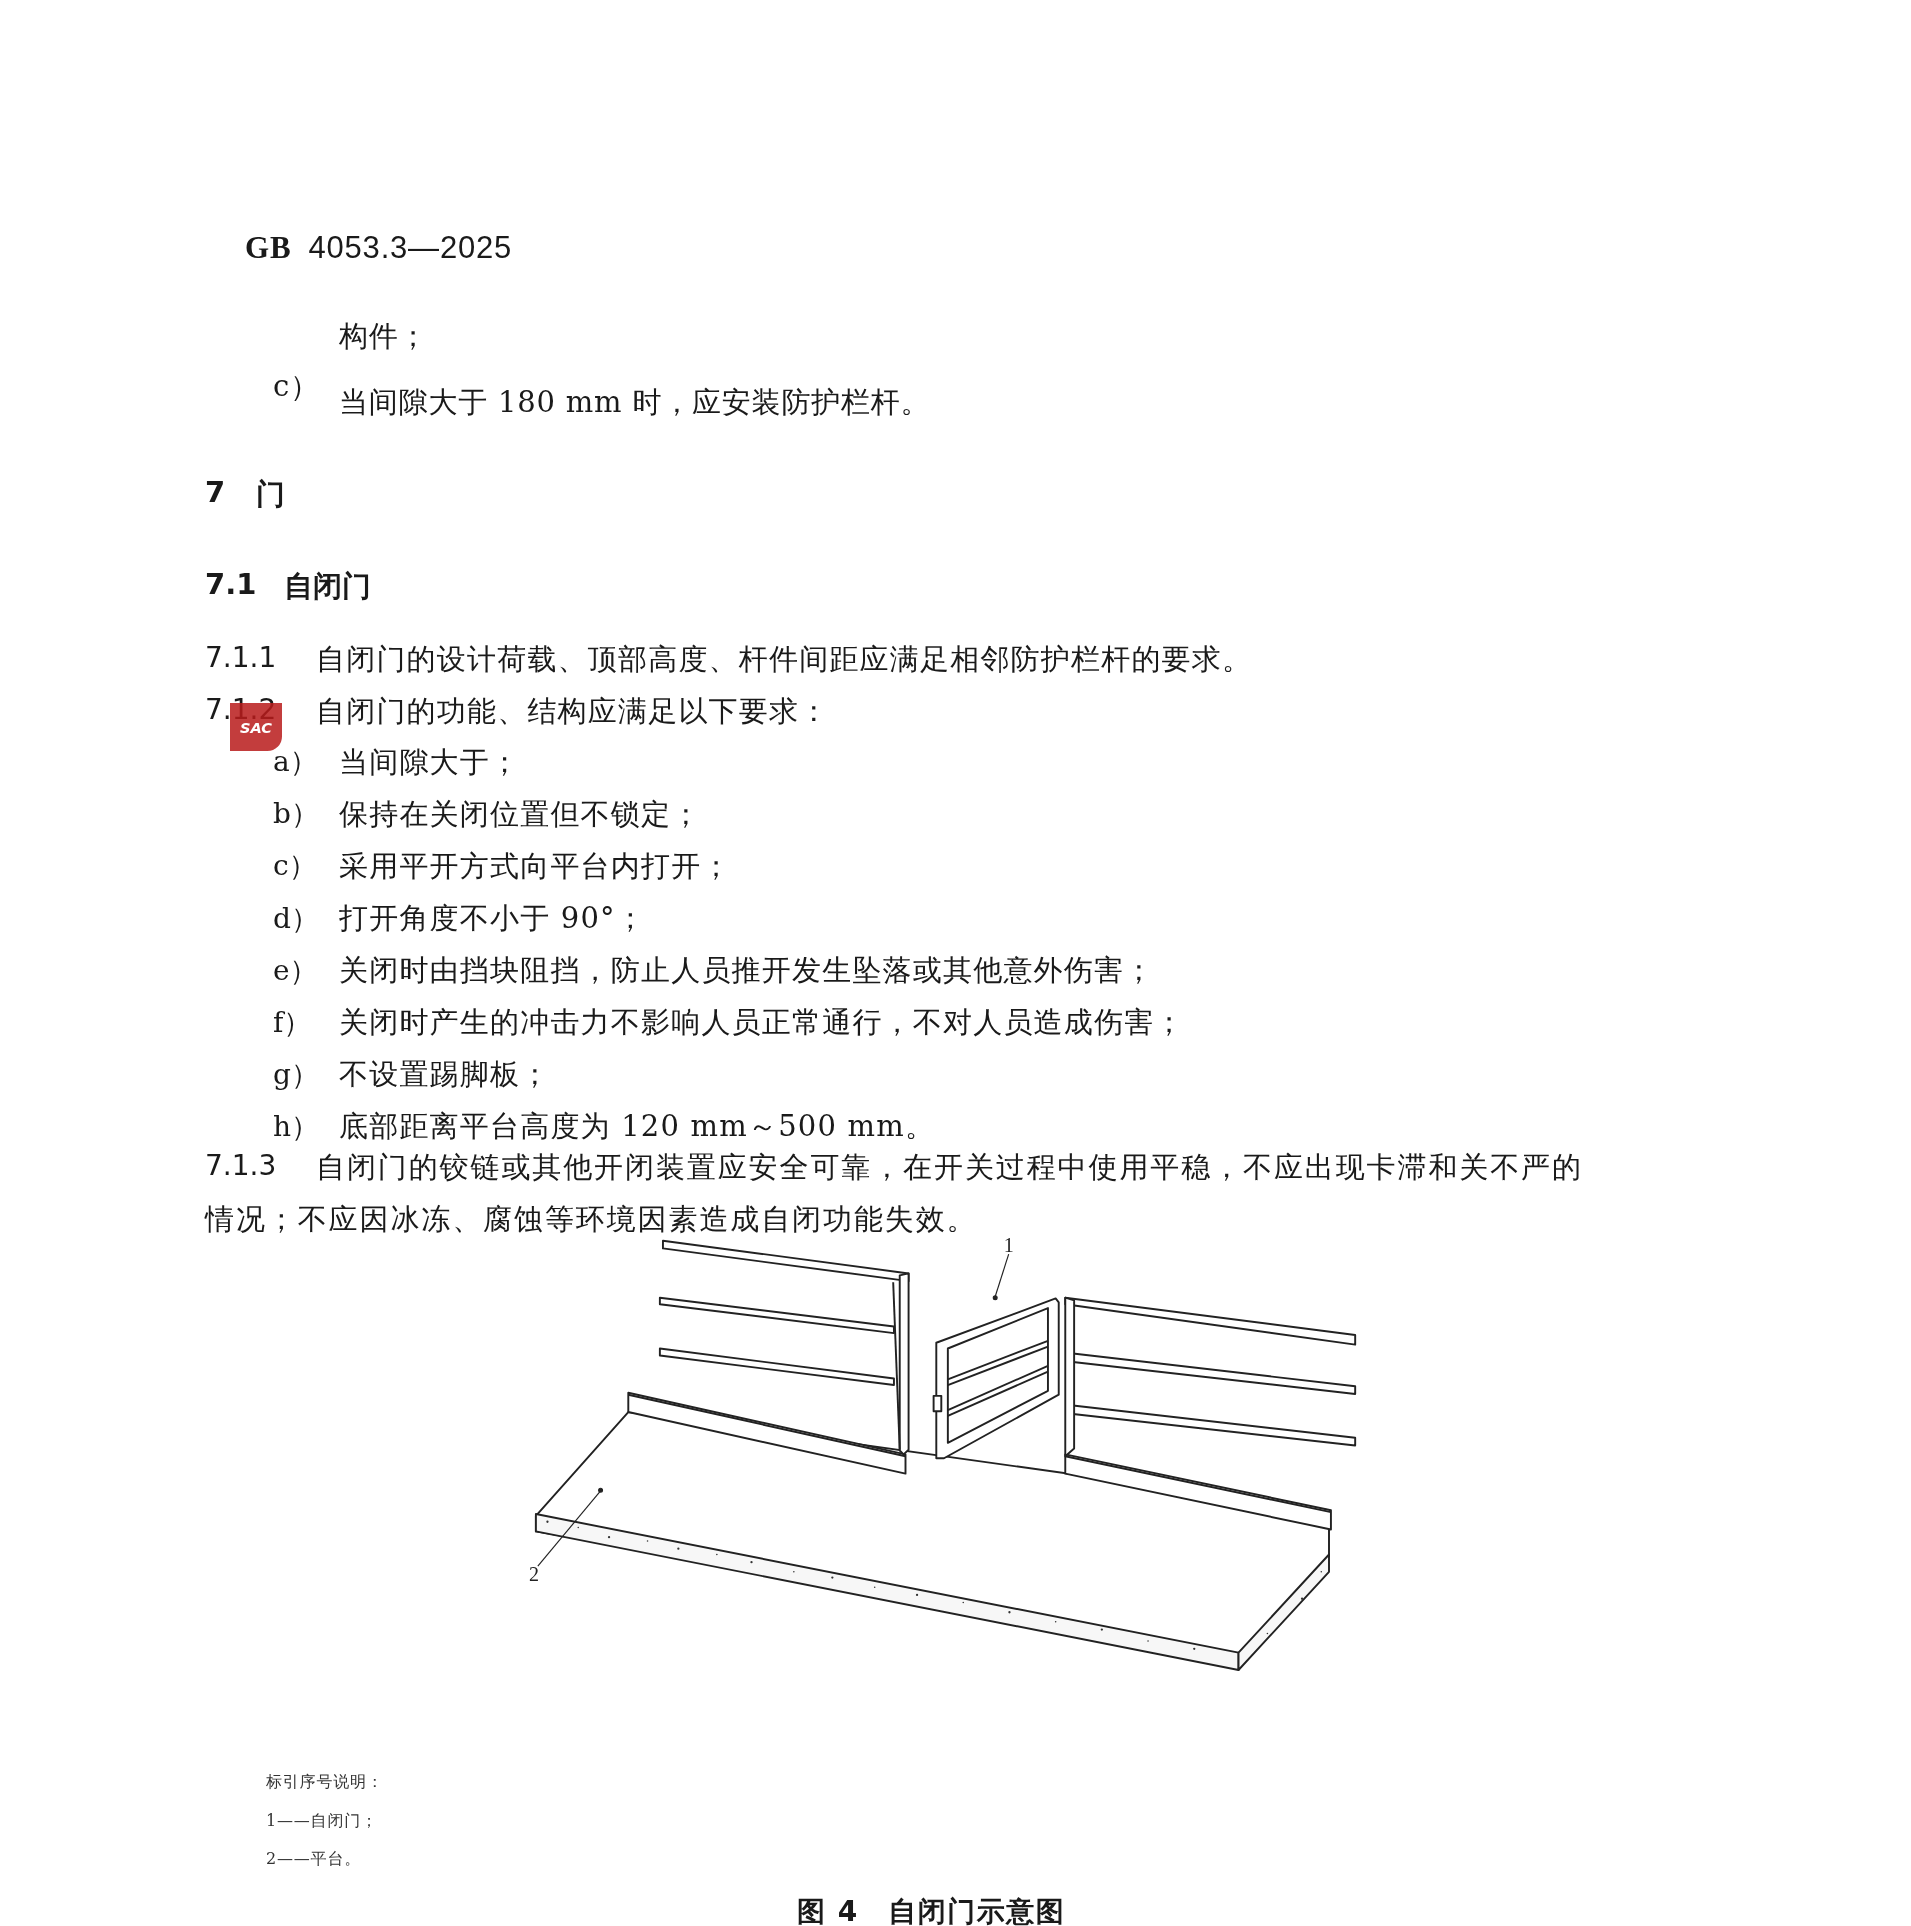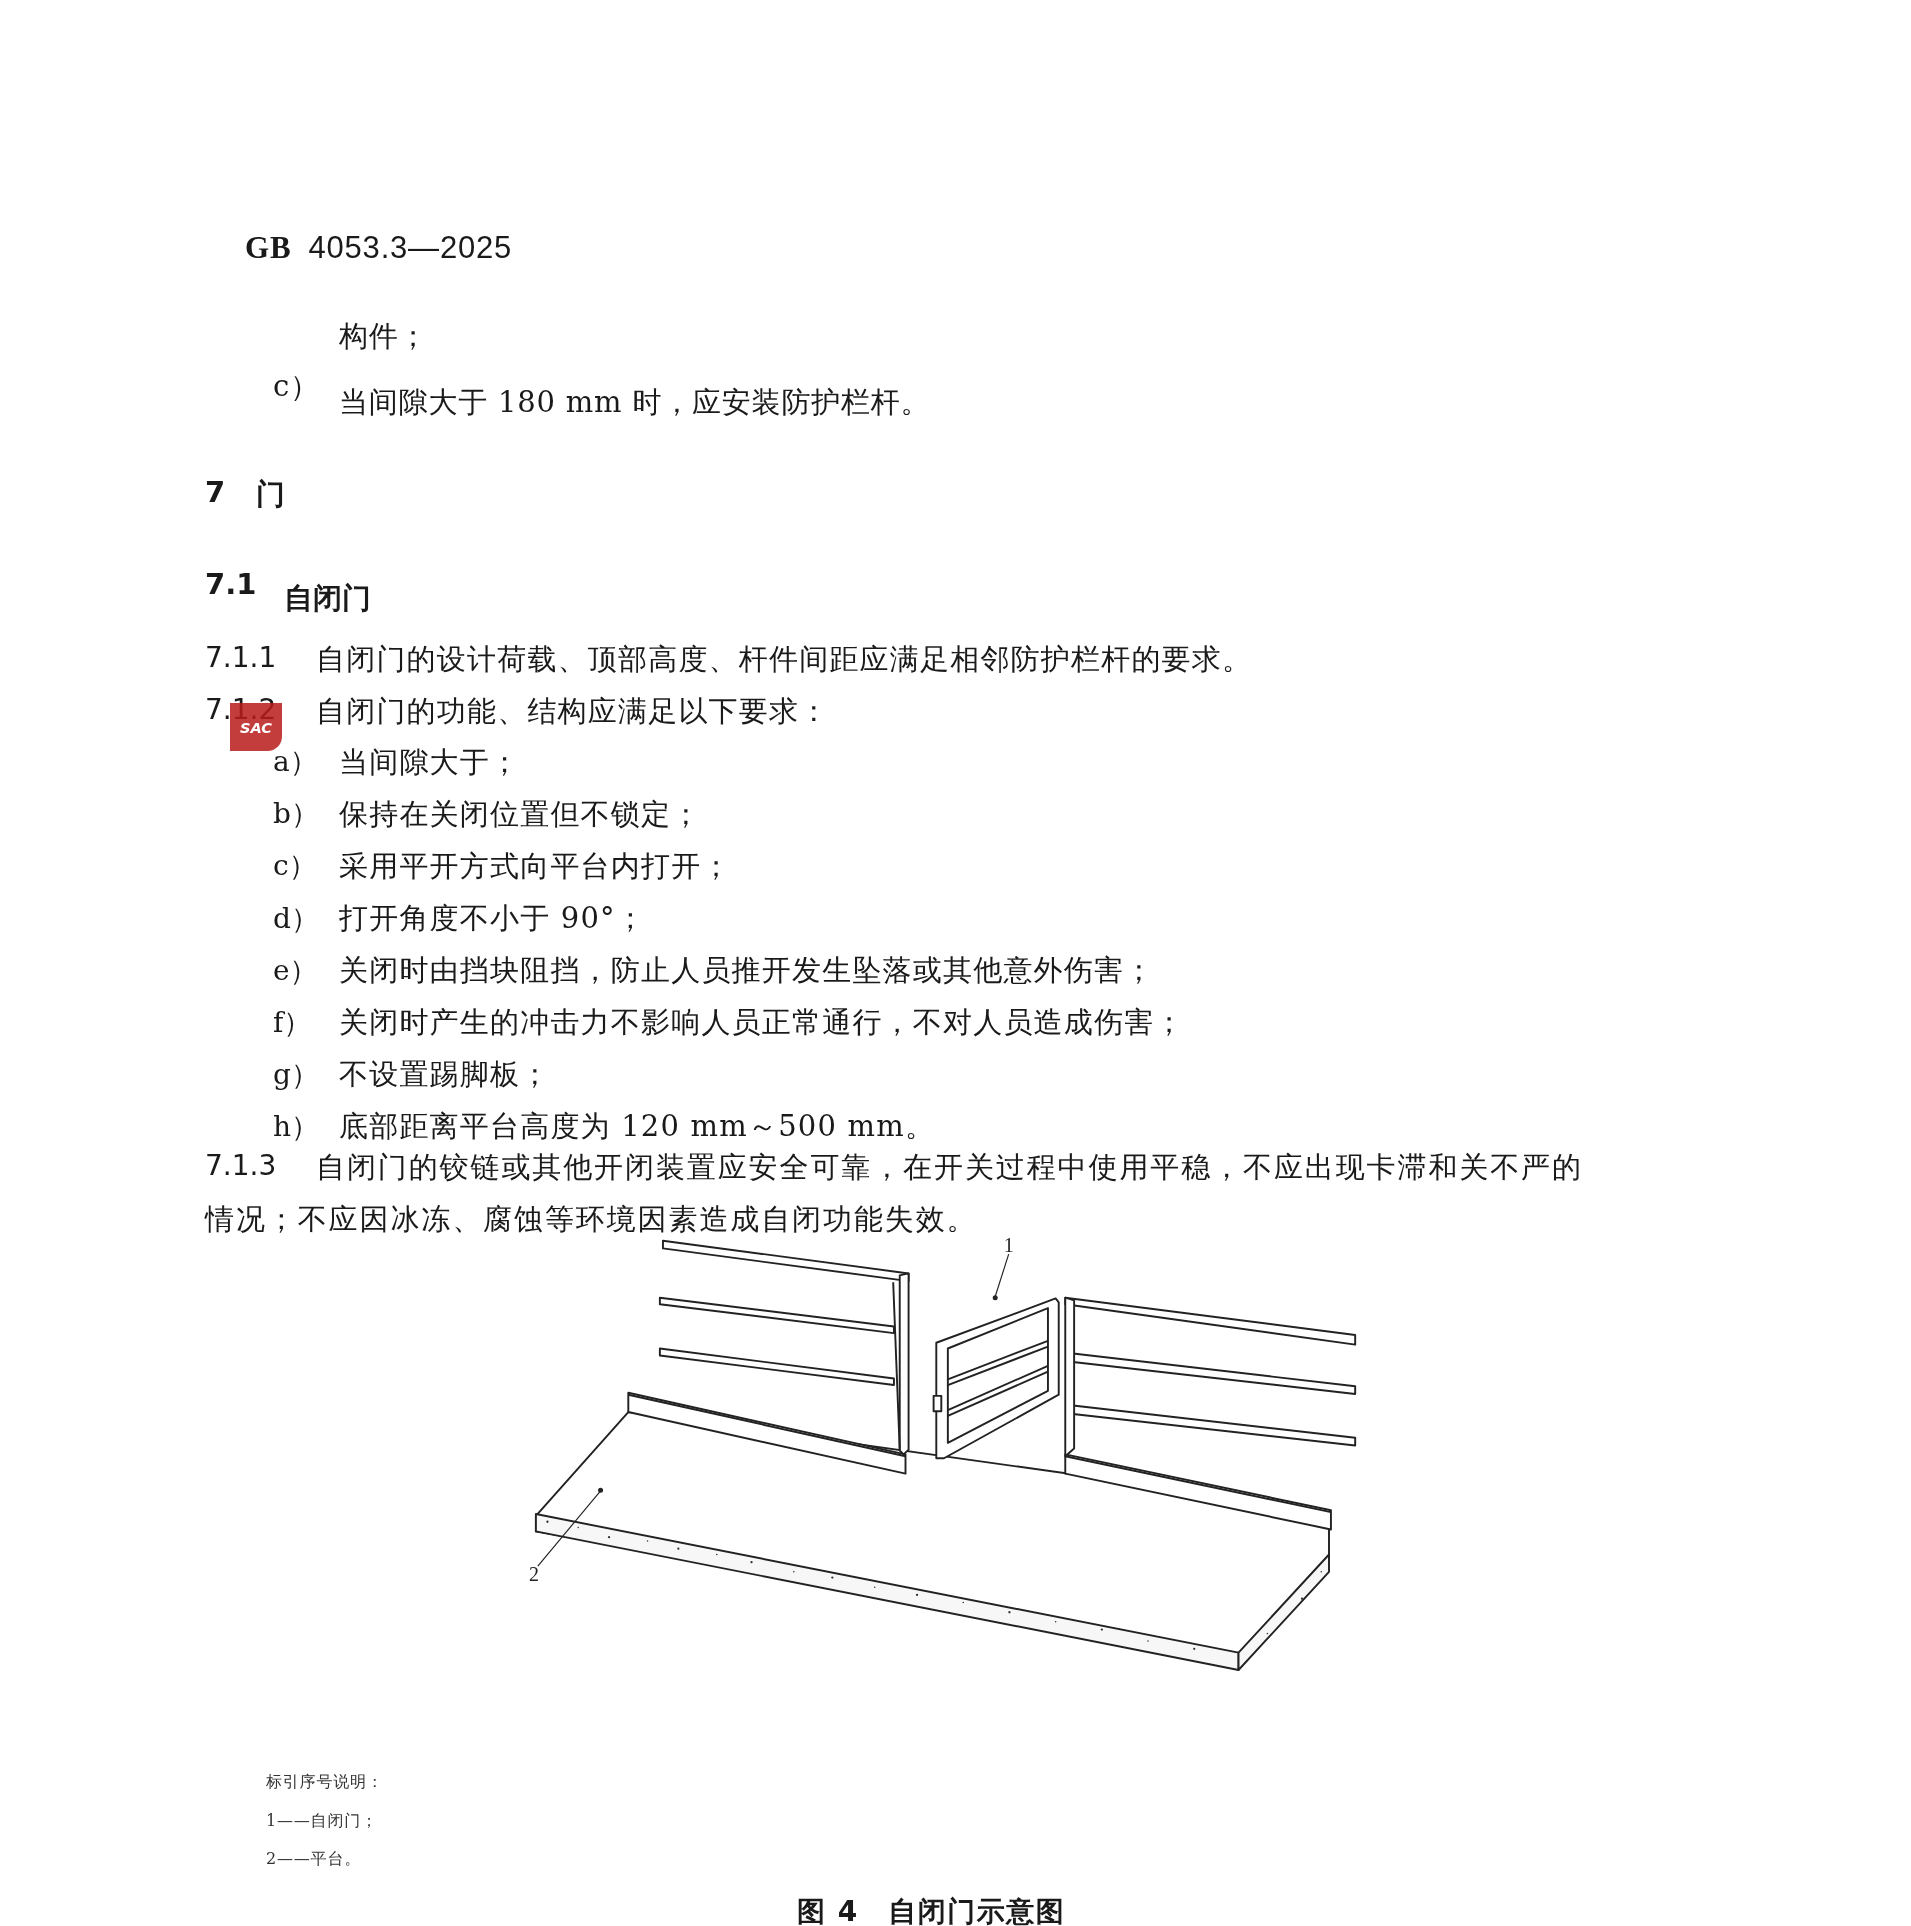--- a/index.html
+++ b/index.html
@@ -30,21 +30,21 @@
 </div>
 
 <div class="abs body-text" style="left:339px; top:322px;">构件；</div>
 <div class="abs body-text" style="left:273px; top:372px;">c）</div>
 <div class="abs body-text" style="left:339px; top:388px;">当间隙大于 180 mm 时，应安装防护栏杆。</div>
 
 <div class="abs h1" style="left:205px; top:475px;">7</div>
 <div class="abs h1" style="left:256px; top:475px;">门</div>
 
 <div class="abs h1" style="left:205px; top:567px;">7.1</div>
-<div class="abs h1" style="left:284px; top:567px;margin-top:12px;">自闭门</div>
+<div class="abs h1" style="left:284px; top:567px;">自闭门</div>
 
 <div class="abs clause-num" style="left:205px; top:641px;">7.1.1</div>
 <div class="abs clause-text" style="left:316px; top:640px;">自闭门的设计荷载、顶部高度、杆件间距应满足相邻防护栏杆的要求。</div>
 <div class="abs clause-num" style="left:205px; top:693px;">7.1.2</div>
 <div class="abs clause-text" style="left:316px; top:692px;">自闭门的功能、结构应满足以下要求：</div>
 
 <div class="watermark">
     <span>SAC</span>
   </div>
 

